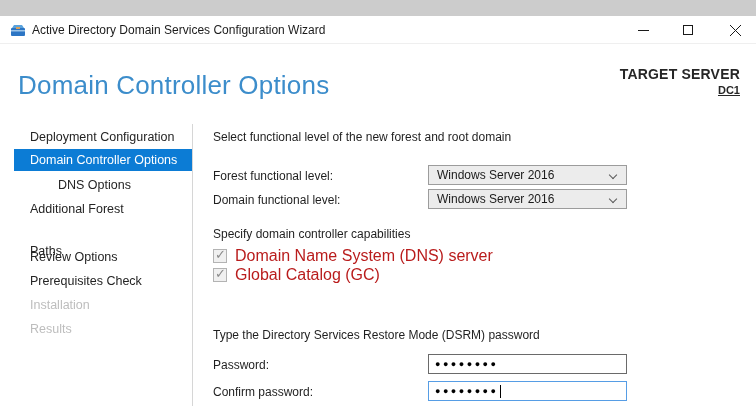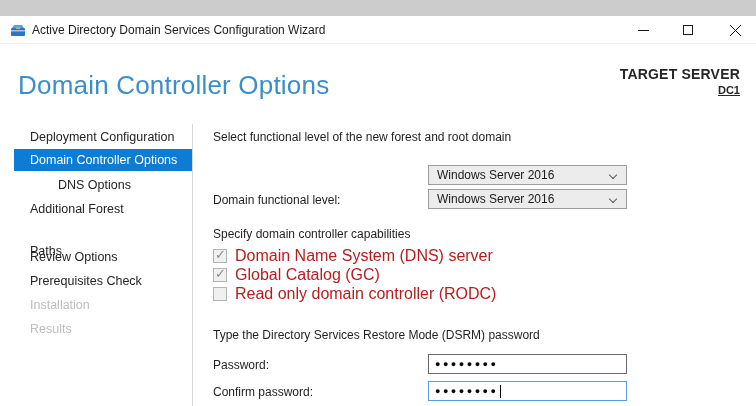--- a/index.html
+++ b/index.html
@@ -149,20 +149,21 @@
   <div class="nav-item indent" style="top:158px">DNS Options</div>
   <div class="nav-item" style="top:182px">Additional Forest</div>
   <div class="nav-item" style="top:224px">Paths</div>
   <div class="nav-item" style="top:230px">Review Options</div>
   <div class="nav-item" style="top:254px">Prerequisites Check</div>
   <div class="nav-item disabled" style="top:278px">Installation</div>
   <div class="nav-item disabled" style="top:302px">Results</div>
 
   <div class="content-text" style="left:213px; top:114px">Select functional level of the new forest and root domain</div>
 
+  <div class="field-label" style="top:153px">Forest functional level:</div>
   <div class="dropdown" style="top:149px">
     <span>Windows Server 2016</span>
     <span class="chevron"></span>
   </div>
 
   <div class="field-label" style="top:177px">Domain functional level:</div>
   <div class="dropdown" style="top:173px">
     <span>Windows Server 2016</span>
     <span class="chevron"></span>
   </div>
@@ -170,24 +171,20 @@
   <div class="content-text" style="left:213px; top:211px">Specify domain controller capabilities</div>
 
   <div class="checkbox-row" style="top:231px">
     <span class="checkbox checked"></span>
     <span class="checkbox-label">Domain Name System (DNS) server</span>
   </div>
   <div class="checkbox-row" style="top:250px">
     <span class="checkbox checked"></span>
     <span class="checkbox-label">Global Catalog (GC)</span>
   </div>
-  <div class="checkbox-row" style="top:269px">
-    <span class="checkbox"></span>
-    <span class="checkbox-label">Read only domain controller (RODC)</span>
-  </div>
 
   <div class="content-text" style="left:213px; top:312px">Type the Directory Services Restore Mode (DSRM) password</div>
 
   <div class="field-label" style="top:342px">Password:</div>
   <div class="pw-field" style="top:338px">
     <span>●●●●●●●●</span>
   </div>
 
   <div class="field-label" style="top:369px">Confirm password:</div>
   <div class="pw-field focused" style="top:365px">

